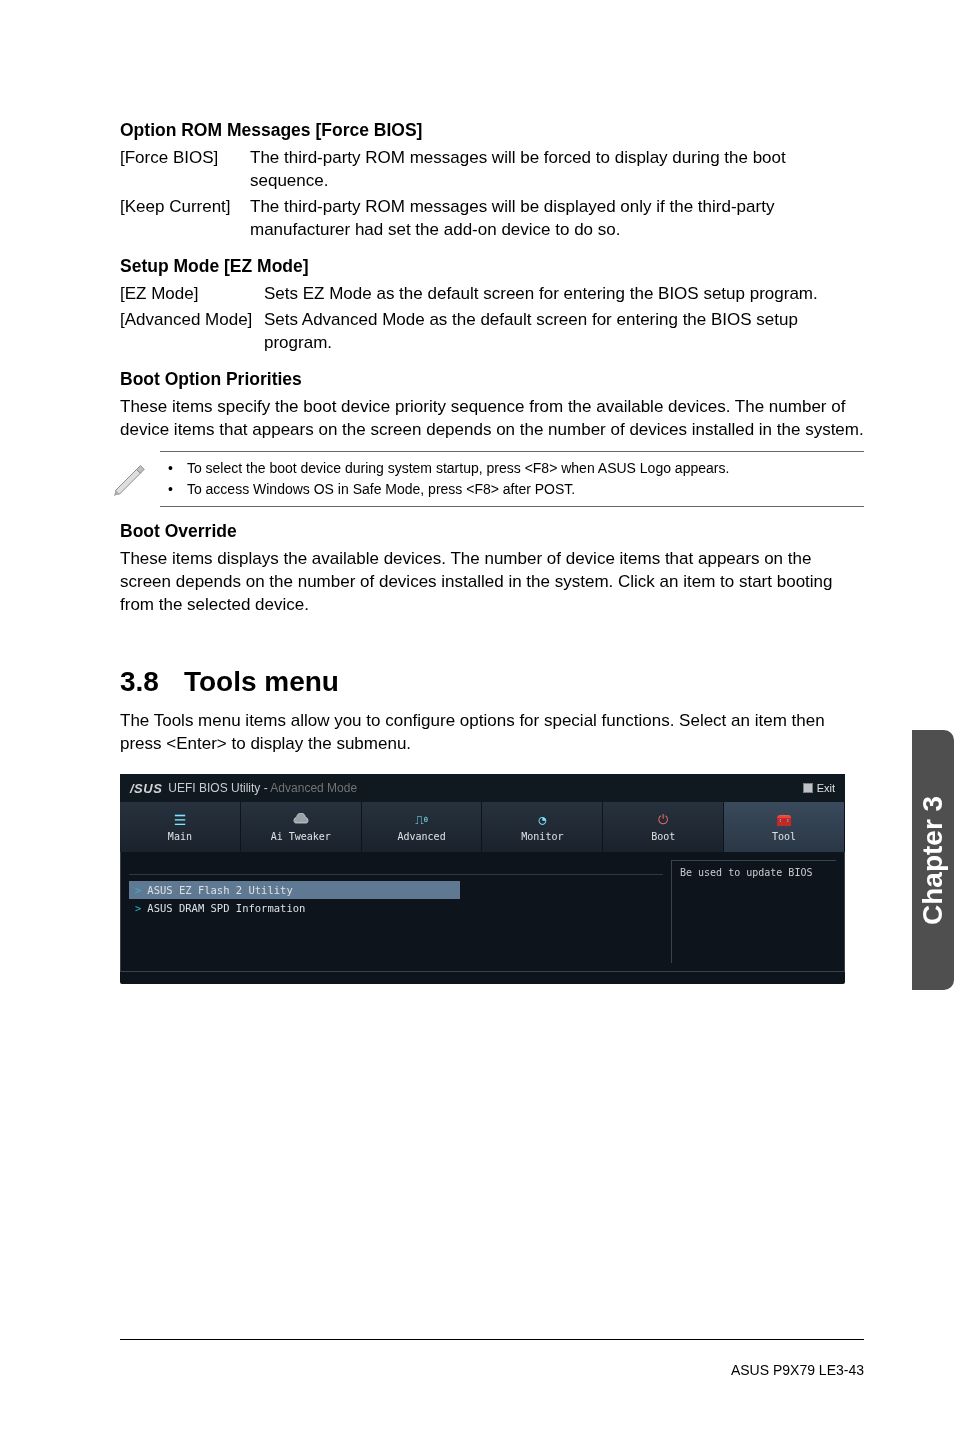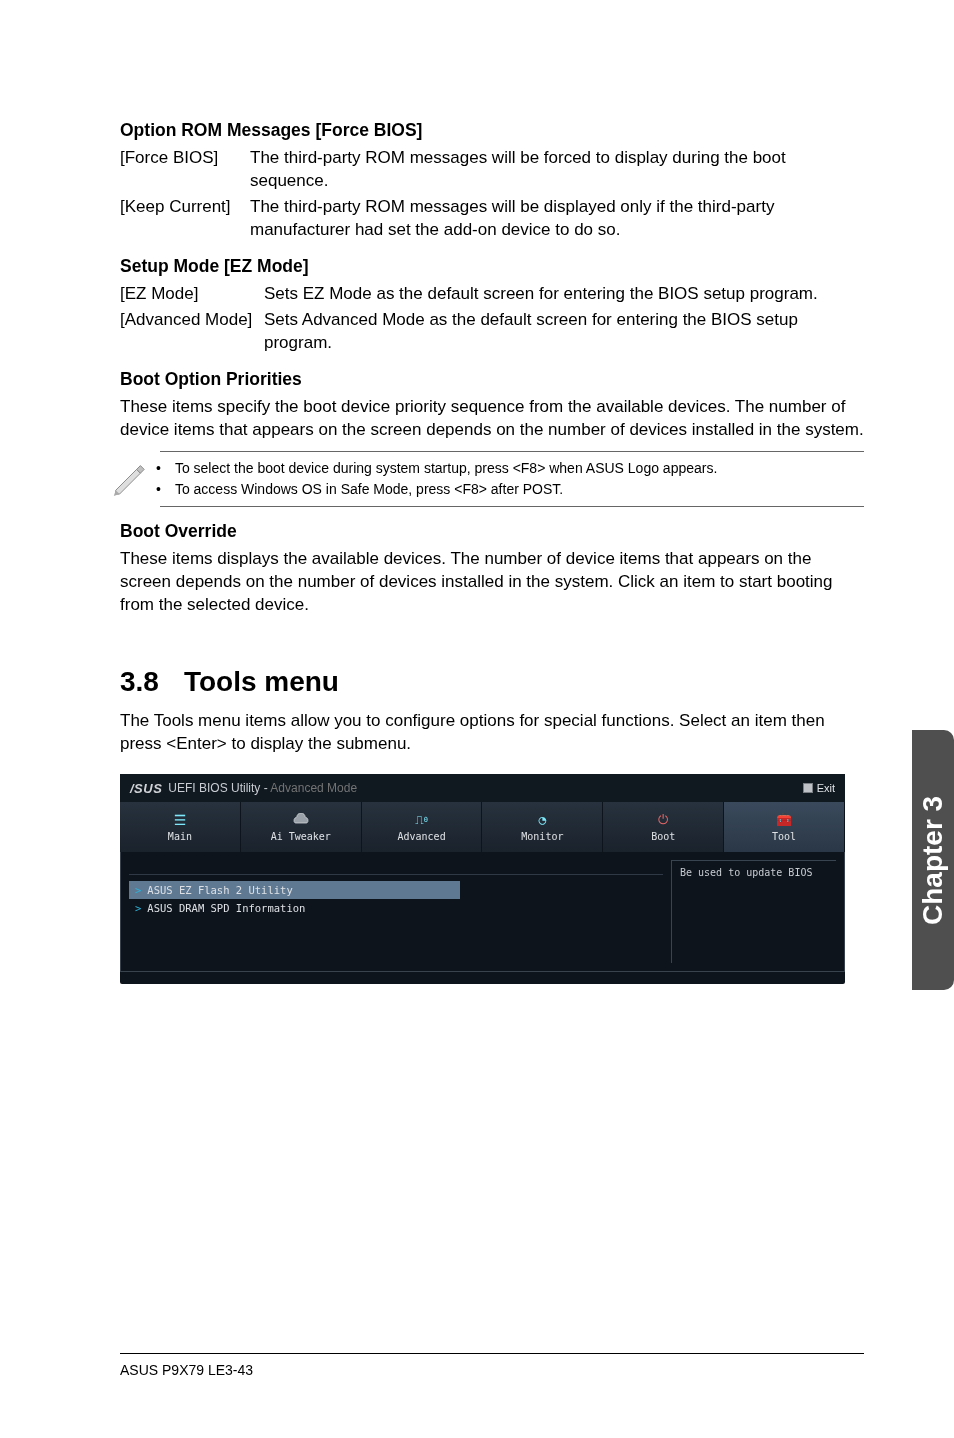--- a/index.html
+++ b/index.html
@@ -43,21 +43,21 @@
     line-height: 1.35;
     margin-bottom: 6px;
   }
   .note-box {
     display: flex;
     align-items: flex-start;
     border-top: 1px solid #666;
     border-bottom: 1px solid #666;
     padding: 6px 4px 6px 0;
     margin: 10px 0 10px 40px;
-    gap: 8px;
+    gap: 20px;
   }
   .note-icon {
     width: 38px;
     height: 38px;
     flex: none;
     position: relative;
     margin-left: -50px;
   }
   .note-icon svg { width: 38px; height: 38px; }
   .note-list {
@@ -214,23 +214,23 @@
     justify-content: center;
     writing-mode: vertical-rl;
     transform: rotate(180deg);
   }
   .footer {
     position: absolute;
     bottom: 60px;
     left: 120px;
     right: 90px;
     border-top: 1px solid #000;
-    padding-top: 8px;
-    display: flex;
-    justify-content: flex-start;
+    padding-top: 22px;
+    display: flex;
+    justify-content: flex-end;
     font-size: 14px;
   }
 </style>
 </head>
 <body>
 
 <div class="page">
 
   <div class="heading-bold" style="margin-top:0">Option ROM Messages [Force BIOS]</div>
   <div class="def-row">

